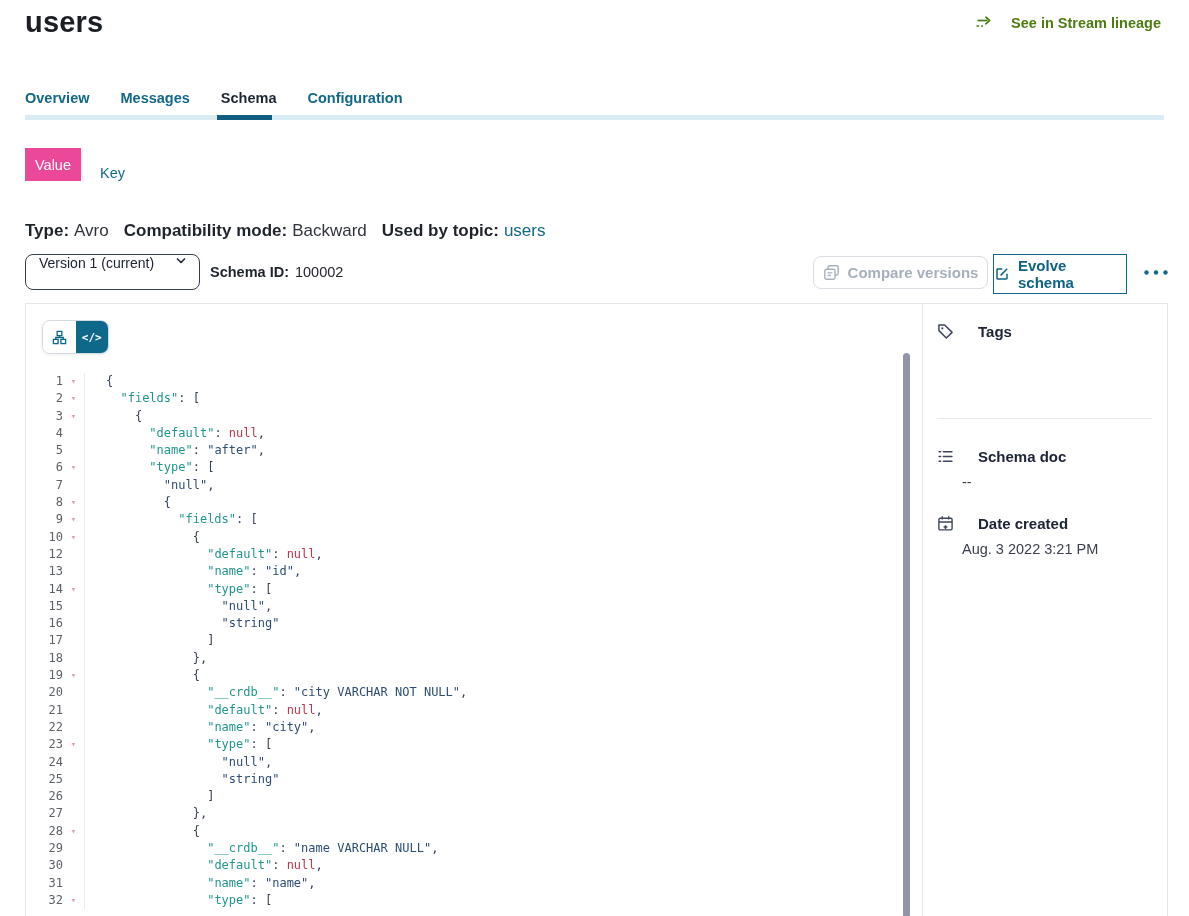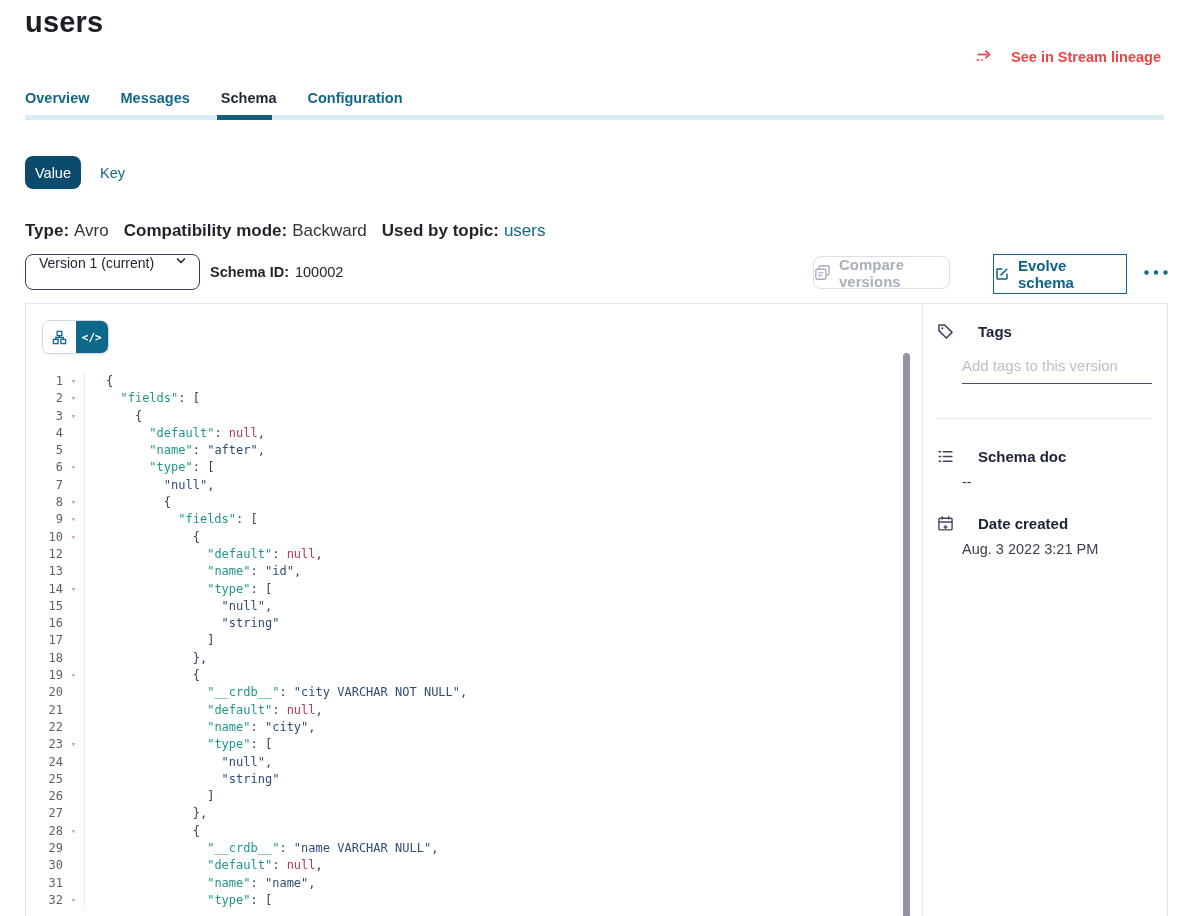--- a/index.html
+++ b/index.html
@@ -3,49 +3,49 @@
 <meta charset="utf-8">
 <style>
   * { margin:0; padding:0; box-sizing:border-box; }
   html,body { width:1189px; height:916px; overflow:hidden; background:#fff;
               font-family:"Liberation Sans", sans-serif; color:#23262e; }
   .abs { position:absolute; }
 
   
   #page-title { left:25px; top:6px; font-size:29px; font-weight:700; color:#1b1e24; letter-spacing:.2px; }
   #lineage-link { top:15px; right:28px; display:flex; align-items:center; gap:17px;
-                  color:#ef4444; font-size:14.5px; font-weight:700; cursor:pointer;margin-top:34px; }
+                  color:#4d7c0f; font-size:14.5px; font-weight:700; cursor:pointer; }
 
   
   #tab-bar { left:25px; top:90px; display:flex; gap:31px; }
   .tab { font-size:14.5px; font-weight:600; color:#116888; cursor:pointer; }
   .tab.active { color:#1d2533; }
   #tab-track { left:25px; top:115px; width:1139px; height:5px; background:#d9ecf3; }
   #tab-indicator { position:absolute; left:192px; top:0; width:55px; height:5px; background:#115e80; }
 
   
-  #value-btn { left:25px; top:156px; width:56px; height:33px; background:#0c4a6e; color:#fff;
-               border-radius:8px; font-size:14.5px; display:flex; align-items:center; justify-content:center; cursor:pointer; }
+  #value-btn { left:25px; top:148px; width:56px; height:33px; background:#ec4899; color:#fff;
+               border-radius:0; font-size:14.5px; display:flex; align-items:center; justify-content:center; cursor:pointer; }
   #key-btn { left:100px; top:156px; height:33px; display:flex; align-items:center;
              color:#116888; font-size:14.5px; cursor:pointer; }
 
   
   #meta-row { left:25px; top:221px; display:flex; gap:15px; font-size:17px; }
   .meta-item { display:flex; gap:5px; }
   .meta-label { font-weight:700; color:#1f232b; }
   .meta-value { color:#30343c; }
   .meta-value.link { color:#116888; cursor:pointer; }
 
   
   #version-select { left:25px; top:254px; width:175px; height:36px; border:1.5px solid #363d52; border-radius:8px;
                     display:flex; align-items:flex-start; padding:0 12px 12px 13px; font-size:14px; color:#202534; cursor:pointer; }
   #version-select .grow { flex:1; }
   #schema-id-wrap { left:210px; top:254px; height:36px; display:flex; align-items:center; gap:6px; font-size:14.5px; }
   #schema-id-label { font-weight:700; color:#1f232b; }
-  #compare-btn { left:813px; top:256px; width:137px; height:33px; border:1px solid #d9dde4; border-radius:8px; background:#fff;
+  #compare-btn { left:813px; top:256px; width:175px; height:33px; border:1px solid #d9dde4; border-radius:8px; background:#fff;
                  display:flex; align-items:center; justify-content:center; gap:8px; color:#a9b0bd; font-size:15px; font-weight:600; cursor:default; }
   #evolve-btn { left:993px; top:254px; width:134px; height:40px; border:1.5px solid #0f6889; border-radius:0; background:#fff;
                 display:flex; align-items:center; justify-content:center; gap:8px; color:#0e6283; font-size:15px; font-weight:700; cursor:pointer; }
   #more-btn { left:1140px; top:254px; width:32px; height:36px; display:flex; align-items:center; justify-content:center; cursor:pointer; }
 
   
   #main-panel { left:25px; top:303px; width:1143px; height:614px; border:1px solid #e2e5ea; background:#fff; overflow:hidden; }
 
   
   #view-toggle { position:absolute; left:16px; top:16px; width:67px; height:34px; display:flex; border:1px solid #d4d9df;
@@ -350,21 +350,20 @@
   <div id="sidebar">
     <div class="sb-head" id="tags-head">
       <span>
         <svg width="17" height="17" viewBox="0 0 16 16" fill="none" stroke="#3d465e" stroke-width="1.4" stroke-linejoin="round">
           <path d="M1.8 1.8h5.4l7 7-5.4 5.4-7-7z"></path>
           <circle cx="5" cy="5" r="1" fill="#3d465e" stroke="none"></circle>
         </svg>
       </span>
       <span class="sb-title">Tags</span>
     </div>
-    <input id="tags-input" placeholder="Add tags to this version" style="">
     <div id="sb-divider"></div>
 
     <div class="sb-head" id="doc-head">
       <span>
         <svg width="17" height="17" viewBox="0 0 16 16" stroke="#3d465e" stroke-width="1.5" fill="none" stroke-linecap="round">
           <path d="M6 3.5h8M6 8h8M6 12.5h8"></path>
           <path d="M2 3.5h1.4M2 8h1.4M2 12.5h1.4"></path>
         </svg>
       </span>
       <span class="sb-title">Schema doc</span>

